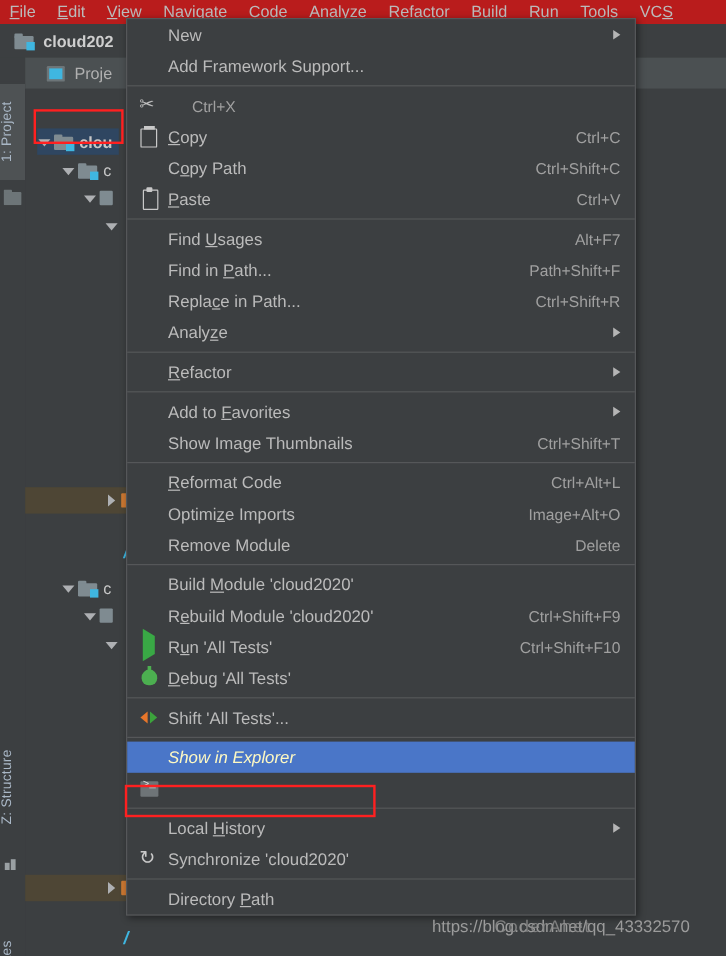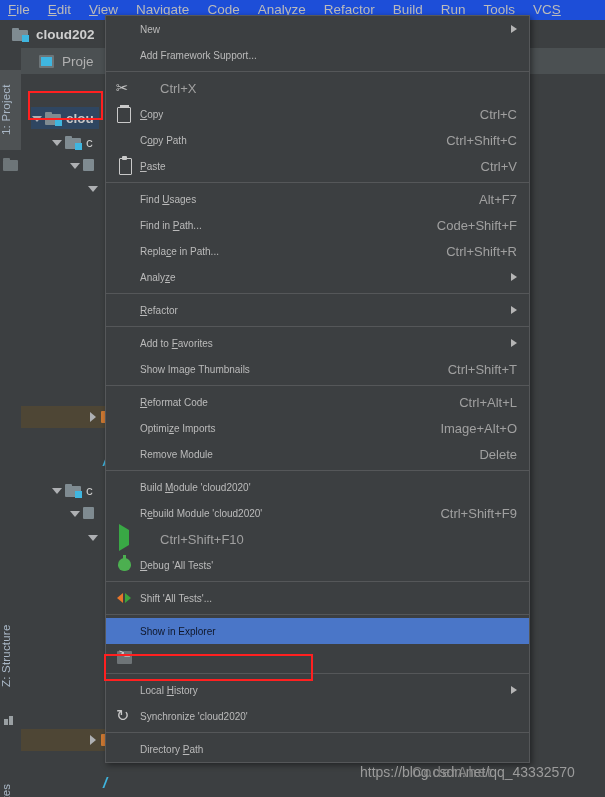--- a/index.html
+++ b/index.html
@@ -10,21 +10,21 @@
     font-size:13px;
     color:#bbbbbb;
     overflow:hidden;
     position:relative;
   }
   #root{position:relative;width:605px;height:797px;overflow:hidden;}
 
   
   .menubar{
     position:absolute;left:0;top:0;width:605px;height:20px;
-    background:#1d4ed8;
+    background:#b91c1c;
     display:flex;align-items:center;
     padding-left:8px;
     box-sizing:border-box;
   }
   .menubar .mi{
     color:#bbbbbb;font-size:13.5px;
     margin-right:18px;white-space:nowrap;
     line-height:20px;
   }
   .menubar .mi u{text-decoration:underline;}
@@ -121,22 +121,22 @@
     box-sizing:border-box;
     box-shadow:2px 2px 6px rgba(0,0,0,.45);
   }
   .mrow{
     position:relative;height:26px;display:flex;align-items:center;
     padding-left:10px;padding-right:12px;box-sizing:border-box;
     white-space:nowrap;
   }
   .mrow.highlight{background:#4a76c8;}
   .mrow .ico{width:18px;height:18px;flex:0 0 auto;margin-right:6px;position:relative;}
-  .mrow .txt{color:#bbbbbb;font-size:10px;flex:1 1 auto;}
-  .mrow.highlight .txt{color:#0f172a;}
+  .mrow .txt{color:#bbbbbb;font-size:14px;flex:1 1 auto;}
+  .mrow.highlight .txt{color:#fef9c3;font-style:italic;}
   .mrow .acc{color:#a0a0a0;font-size:13px;margin-left:20px;}
   .mrow .sub{
     width:0;height:0;margin-left:14px;
     border-top:4px solid transparent;border-bottom:4px solid transparent;
     border-left:6px solid #b5b5b5;flex:0 0 auto;
   }
   .msep{height:1px;background:#555759;margin:3px 0;}
   u.mn{text-decoration:underline;}
 
   
@@ -409,21 +409,21 @@
     <div class="msep"></div>
 
     <div class="mrow">
       <span class="ico"></span>
       <span class="txt">Find <u class="mn">U</u>sages</span>
       <span class="acc">Alt+F7</span>
     </div>
     <div class="mrow">
       <span class="ico"></span>
       <span class="txt">Find in <u class="mn">P</u>ath...</span>
-      <span class="acc">Code+Shift+F</span>
+      <span class="acc">Path+Shift+F</span>
     </div>
     <div class="mrow">
       <span class="ico"></span>
       <span class="txt">Repla<u class="mn">c</u>e in Path...</span>
       <span class="acc">Ctrl+Shift+R</span>
     </div>
     <div class="mrow">
       <span class="ico"></span>
       <span class="txt">Analy<u class="mn">z</u>e</span>
       <span class="sub"></span>
@@ -470,20 +470,21 @@
       <span class="ico"></span>
       <span class="txt">Build <u class="mn">M</u>odule 'cloud2020'</span>
     </div>
     <div class="mrow">
       <span class="ico"></span>
       <span class="txt">R<u class="mn">e</u>build Module 'cloud2020'</span>
       <span class="acc">Ctrl+Shift+F9</span>
     </div>
     <div class="mrow">
       <span class="ico"><span class="ic-run"></span></span>
+      <span class="txt">R<u class="mn">u</u>n 'All Tests'</span>
       <span class="acc">Ctrl+Shift+F10</span>
     </div>
     <div class="mrow">
       <span class="ico">
           <span class="ic-bug"></span>
         </span>
       <span class="txt"><u class="mn">D</u>ebug 'All Tests'</span>
     </div>
     <div class="msep"></div>
 

